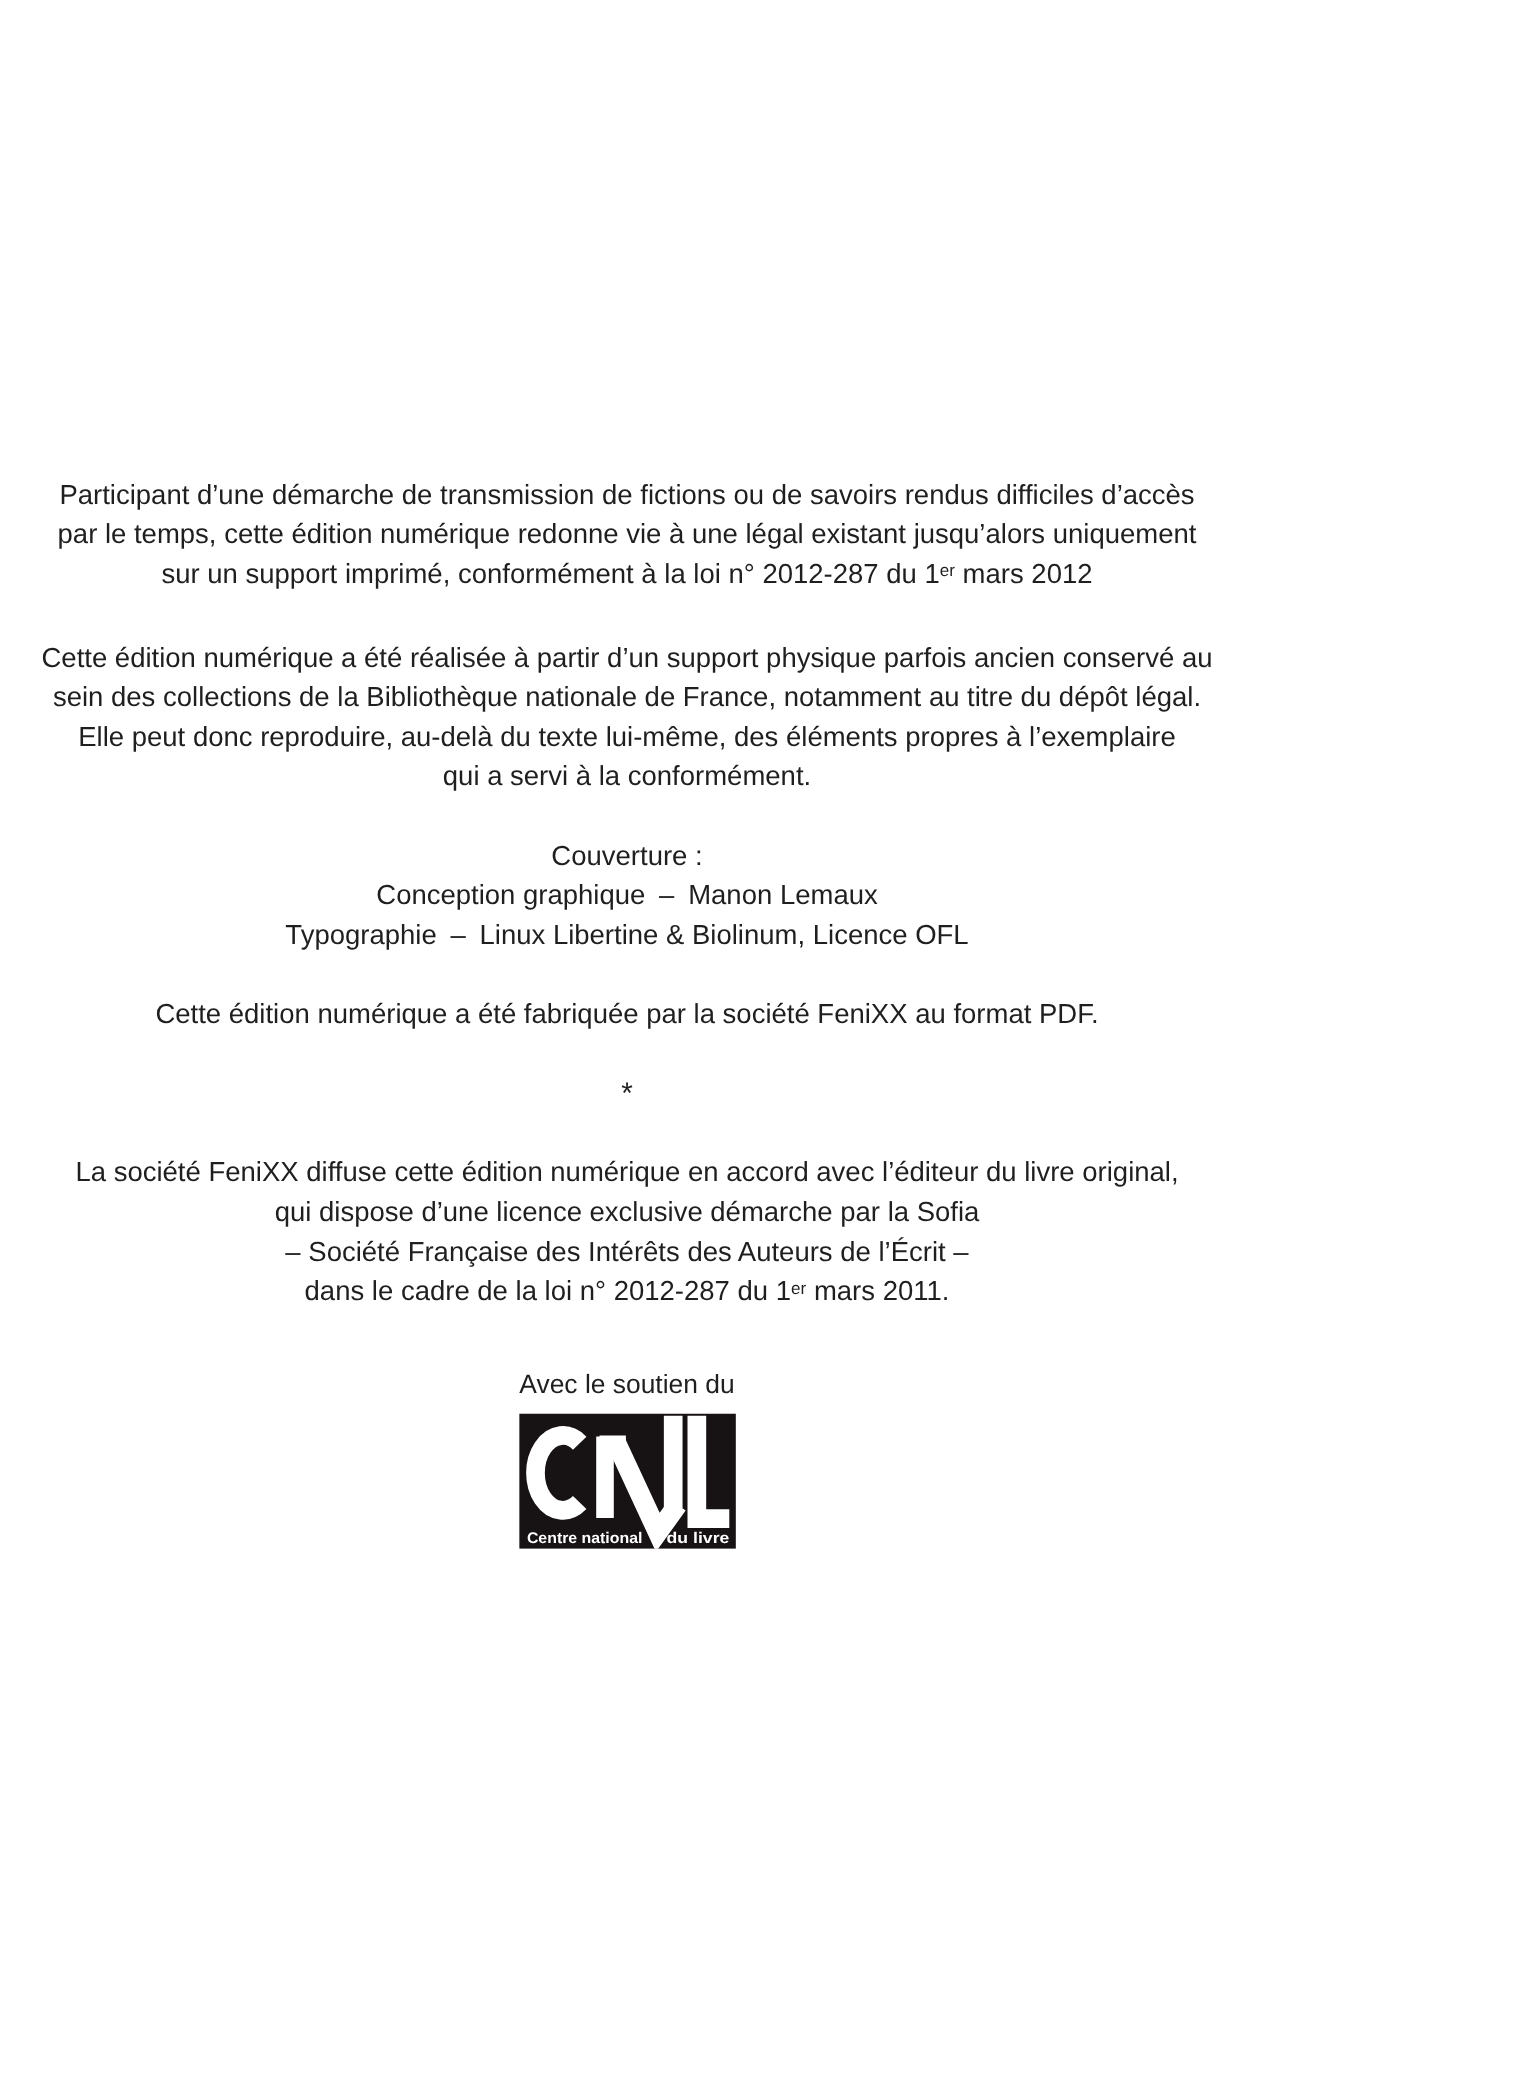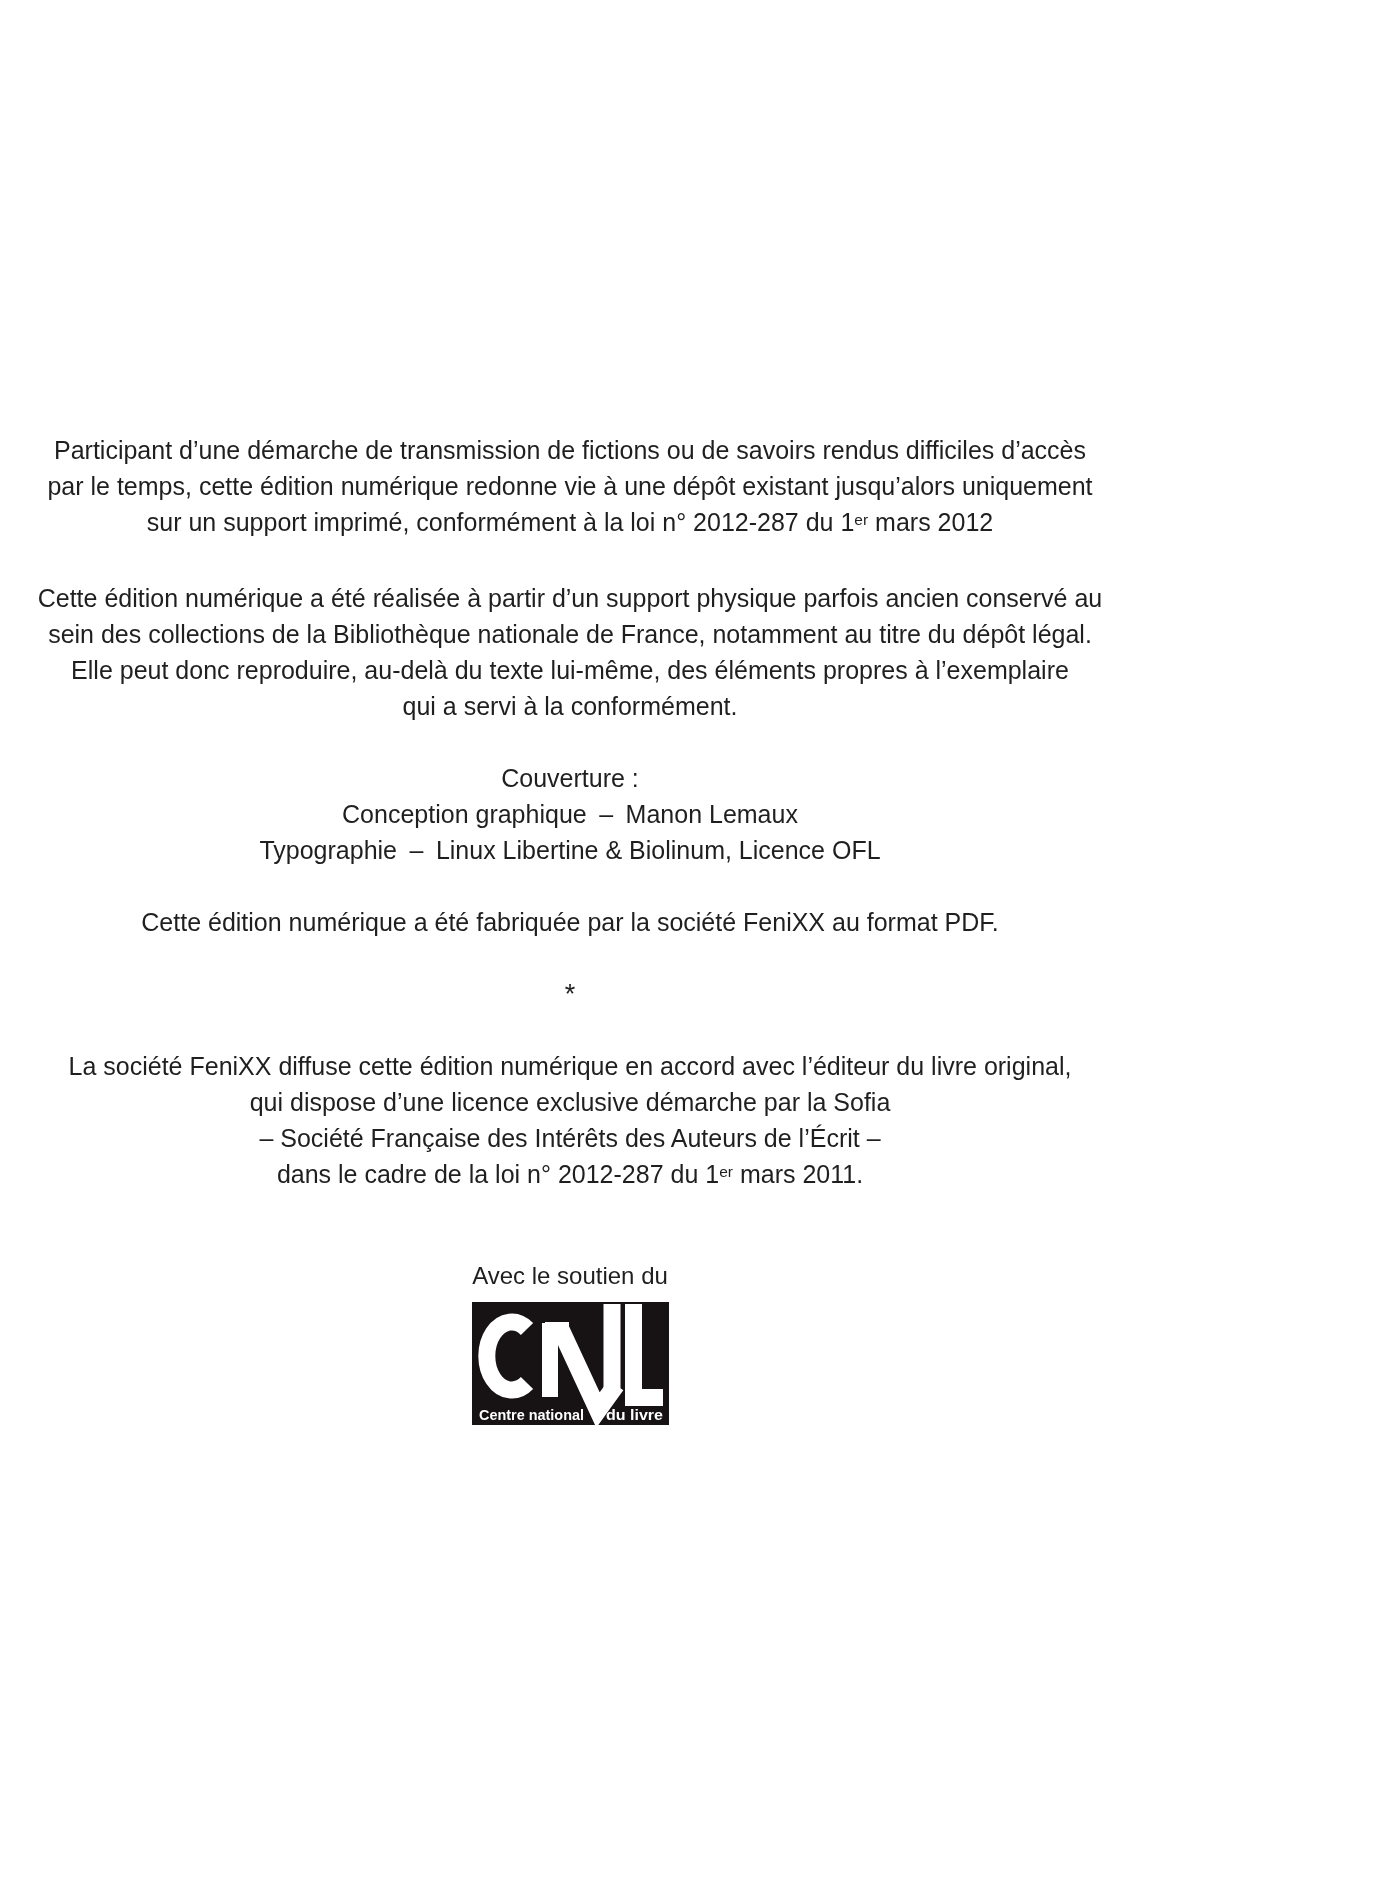--- a/index.html
+++ b/index.html
@@ -35,41 +35,41 @@
     vertical-align: baseline;
     position: relative;
     top: -0.38em;
     text-align: center;
   }
   .asterisk-para {
     margin: 36px 0;
     font-size: 27px;
   }
   .support {
-    margin-top: 65px;
+    margin-top: 48px;
   }
   .support-caption {
     font-size: 24px;
     line-height: 30px;
   }
   .cnl-logo {
     display: block;
     margin: 11px auto 0 auto;
     width: 197px;
     height: 123px;
   }
 </style>
 </head>
 <body>
 
 <div class="content">
 
   <p class="para">
     <span class="line">Participant d’une démarche de transmission de fictions ou de savoirs rendus difficiles d’accès</span>
-    <span class="line">par le temps, cette édition numérique redonne vie à une dépôt existant jusqu’alors uniquement</span>
+    <span class="line">par le temps, cette édition numérique redonne vie à une légal existant jusqu’alors uniquement</span>
     <span class="line"><span>sur un support imprimé, conformément à la loi n° 2012-287 du 1</span><sup>er</sup><span> mars 2012</span></span>
   </p>
 
   <p class="para">
     <span class="line">Cette édition numérique a été réalisée à partir d’un support physique parfois ancien conservé au</span>
     <span class="line">sein des collections de la Bibliothèque nationale de France, notamment au titre du dépôt légal.</span>
     <span class="line">Elle peut donc reproduire, au-delà du texte lui-même, des éléments propres à l’exemplaire</span>
     <span class="line">qui a servi à la conformément.</span>
   </p>
 

